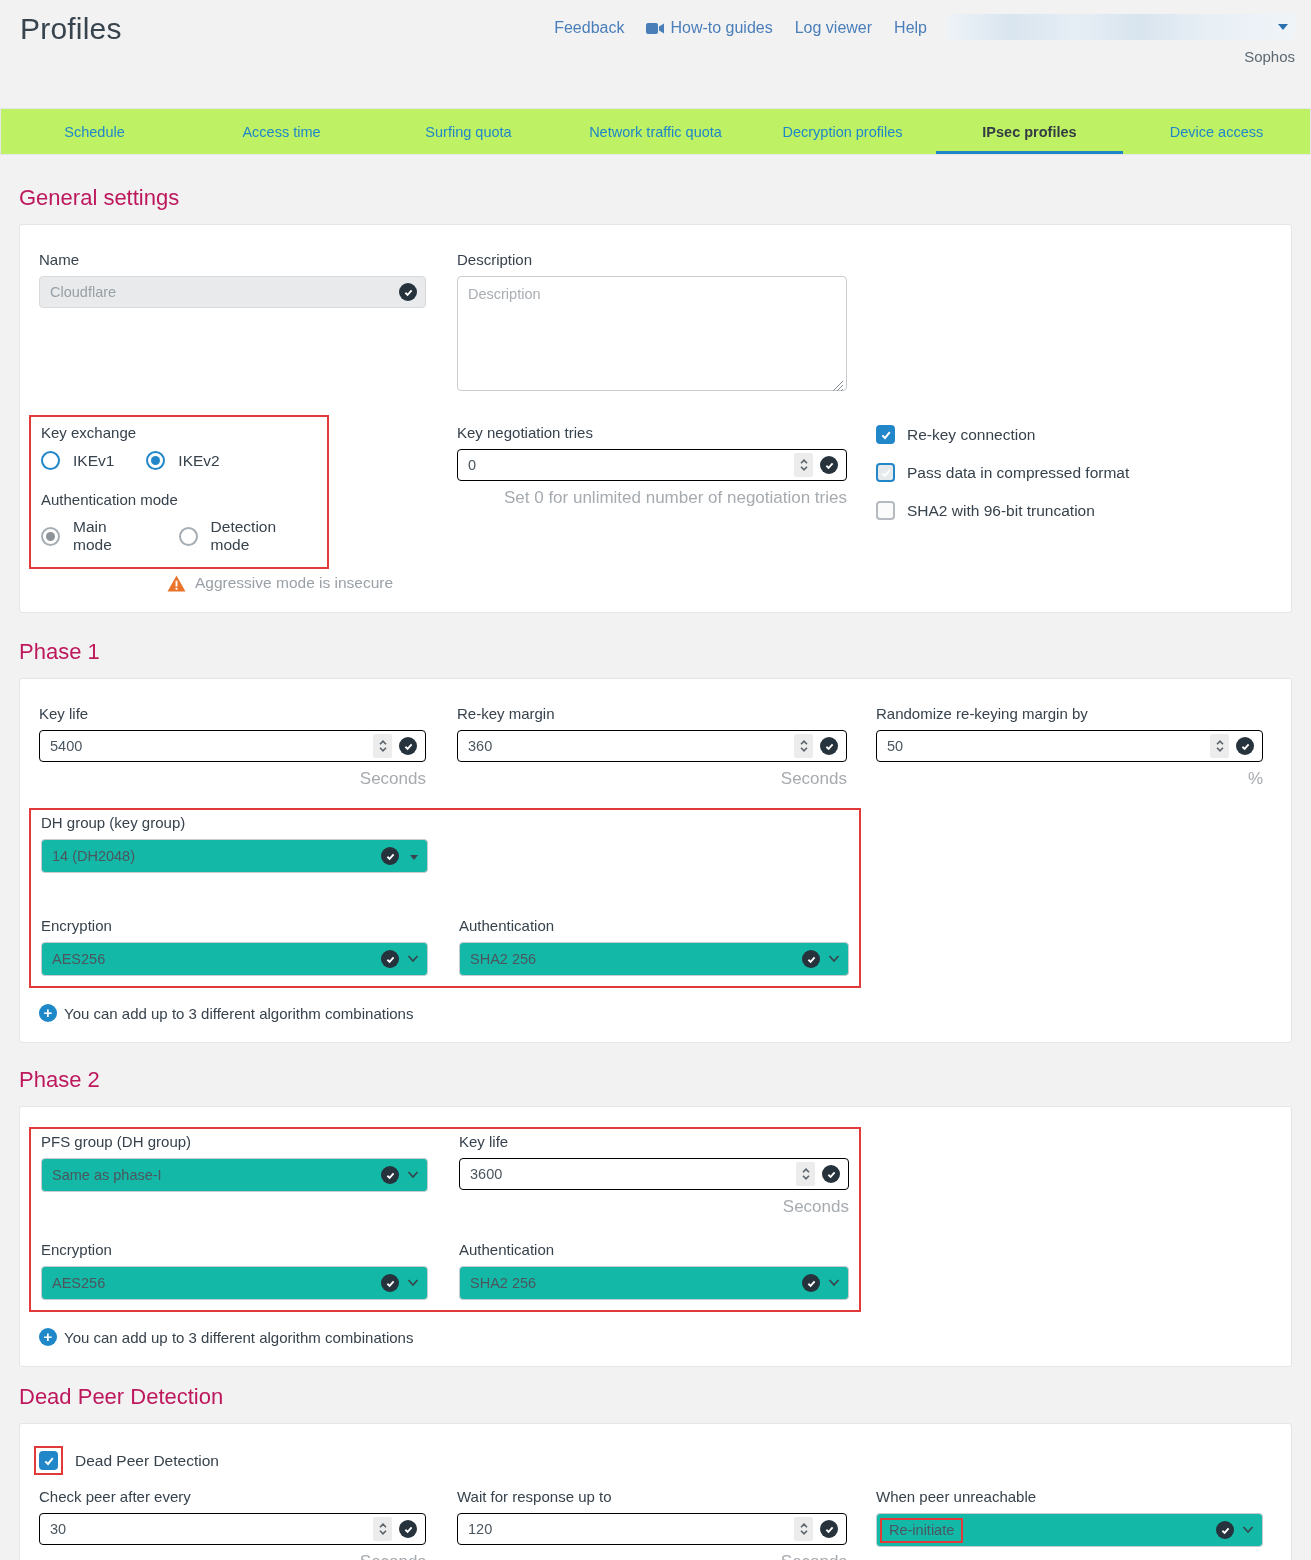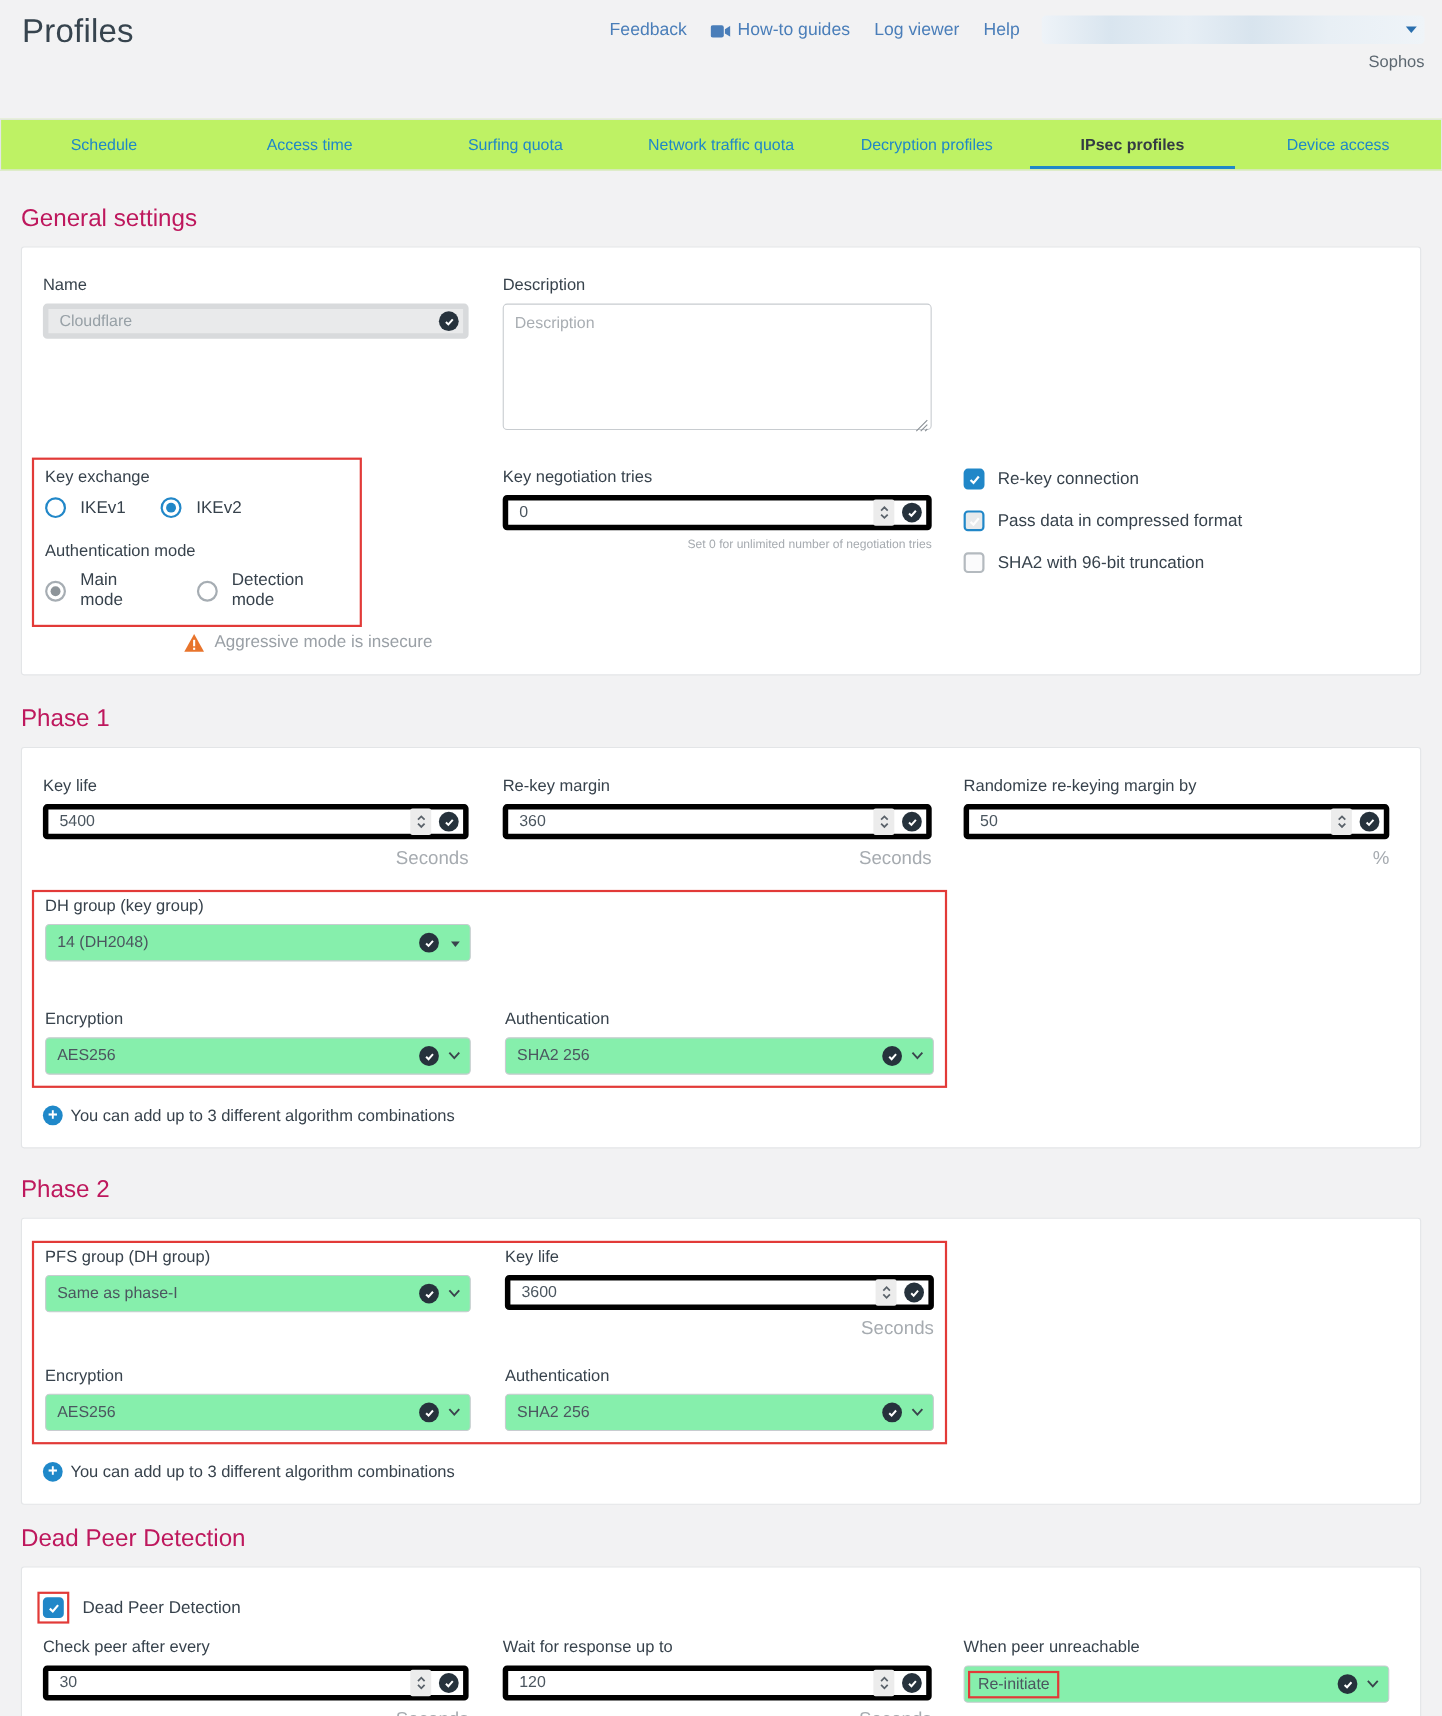--- a/index.html
+++ b/index.html
@@ -35,43 +35,43 @@
   .h-phase2  { margin-top: 24px; }
   .h-dpd     { margin-top: 17px; }
   .card { background: #fff; border: 1px solid #e3e5e7; border-radius: 3px; margin-top: 13px; padding: 26px 19px 20px 19px; }
   .row { display: flex; column-gap: 31px; }
   .col1 { width: 387px; }
   .col2 { width: 390px; }
   .col3 { width: 387px; margin-left: -2px; }
   .label { font-size: 15px; color: #37424c; margin-bottom: 8px; }
   
   .inputwrap { position: relative; }
-  .txt { width: 100%; height: 32px; border: 5px solid #000000; border-radius: 4px;
+  .txt { width: 100%; height: 32px; border: 1px solid #000000; border-radius: 4px;
     padding: 0 66px 0 10px; font-size: 14.5px; color: #4b565f; font-family: "Liberation Sans", sans-serif;
     background: #fff; outline: none; appearance: none; }
   .txt::-webkit-inner-spin-button, .txt::-webkit-outer-spin-button { -webkit-appearance: none; }
   .txt.disabled { background: #e9eaeb; border-color: #d8dadc; color: #97a0a6; padding-right: 34px; }
   .textarea { width: 100%; height: 115px; border: 1px solid #c8ccd0; border-radius: 4px;
     padding: 9px 10px; font-size: 14.5px; color: #4b565f; font-family: "Liberation Sans", sans-serif;
     resize: none; outline: none; position: relative; }
   .textarea::placeholder { color: #a9aeb3; }
   .resize-grip { position: absolute; right: 3px; bottom: 3px; pointer-events: none; }
   .spinner { position: absolute; right: 34px; top: 4px; width: 19px; height: 24px; background: #ececec;
     border-radius: 2px; display: flex; align-items: center; justify-content: center; cursor: pointer; }
   .checkicon { position: absolute; right: 9px; top: 7px; width: 18px; height: 18px; border-radius: 50%;
     background: #26323c; display: flex; align-items: center; justify-content: center; }
   .select { position: relative; width: 100%; height: 34px; border: 1px solid #c8ccd0; border-radius: 4px;
-    background: #86efac; display: flex; align-items: center; padding: 0 58px 0 10px;
+    background: #14b8a6; display: flex; align-items: center; padding: 0 58px 0 10px;
     font-size: 14.5px; color: #4b565f; cursor: pointer; }
   .select .checkicon { right: 28px; top: 7px; }
   .select .chev { position: absolute; right: 8px; top: 11px; }
   .select .tri { position: absolute; right: 9px; top: 15px; width: 0; height: 0;
     border-left: 4.5px solid transparent; border-right: 4.5px solid transparent; border-top: 5.5px solid #3a444d; }
   .unit { margin-top: 7px; text-align: right; font-size: 17px; color: #a6abb0; }
-  .help { margin-top: 7px; text-align: right; font-size: 11px; color: #a6abb0; }
+  .help { margin-top: 7px; text-align: right; font-size: 17px; color: #a6abb0; }
   
   .radio-row { display: flex; align-items: center; }
   .radio { width: 19px; height: 19px; border-radius: 50%; background: #fff; display: inline-block; flex: none; cursor: pointer; position: relative; }
   .radio.blue { border: 2px solid #2187c8; }
   .radio.blue.on::after { content: ""; position: absolute; left: 3px; top: 3px; width: 9px; height: 9px; border-radius: 50%; background: #2187c8; }
   .radio.gray { border: 2px solid #a6adb3; }
   .radio.gray.on::after { content: ""; position: absolute; left: 3px; top: 3px; width: 9px; height: 9px; border-radius: 50%; background: #8d9499; }
   .rlabel { font-size: 15.5px; color: #37424c; margin-left: 13px; }
   .cb { width: 19px; height: 19px; border-radius: 4px; flex: none; display: flex; align-items: center; justify-content: center; cursor: pointer; }
   .cb.checked { background: #2187c8; border: 2px solid #2187c8; }

